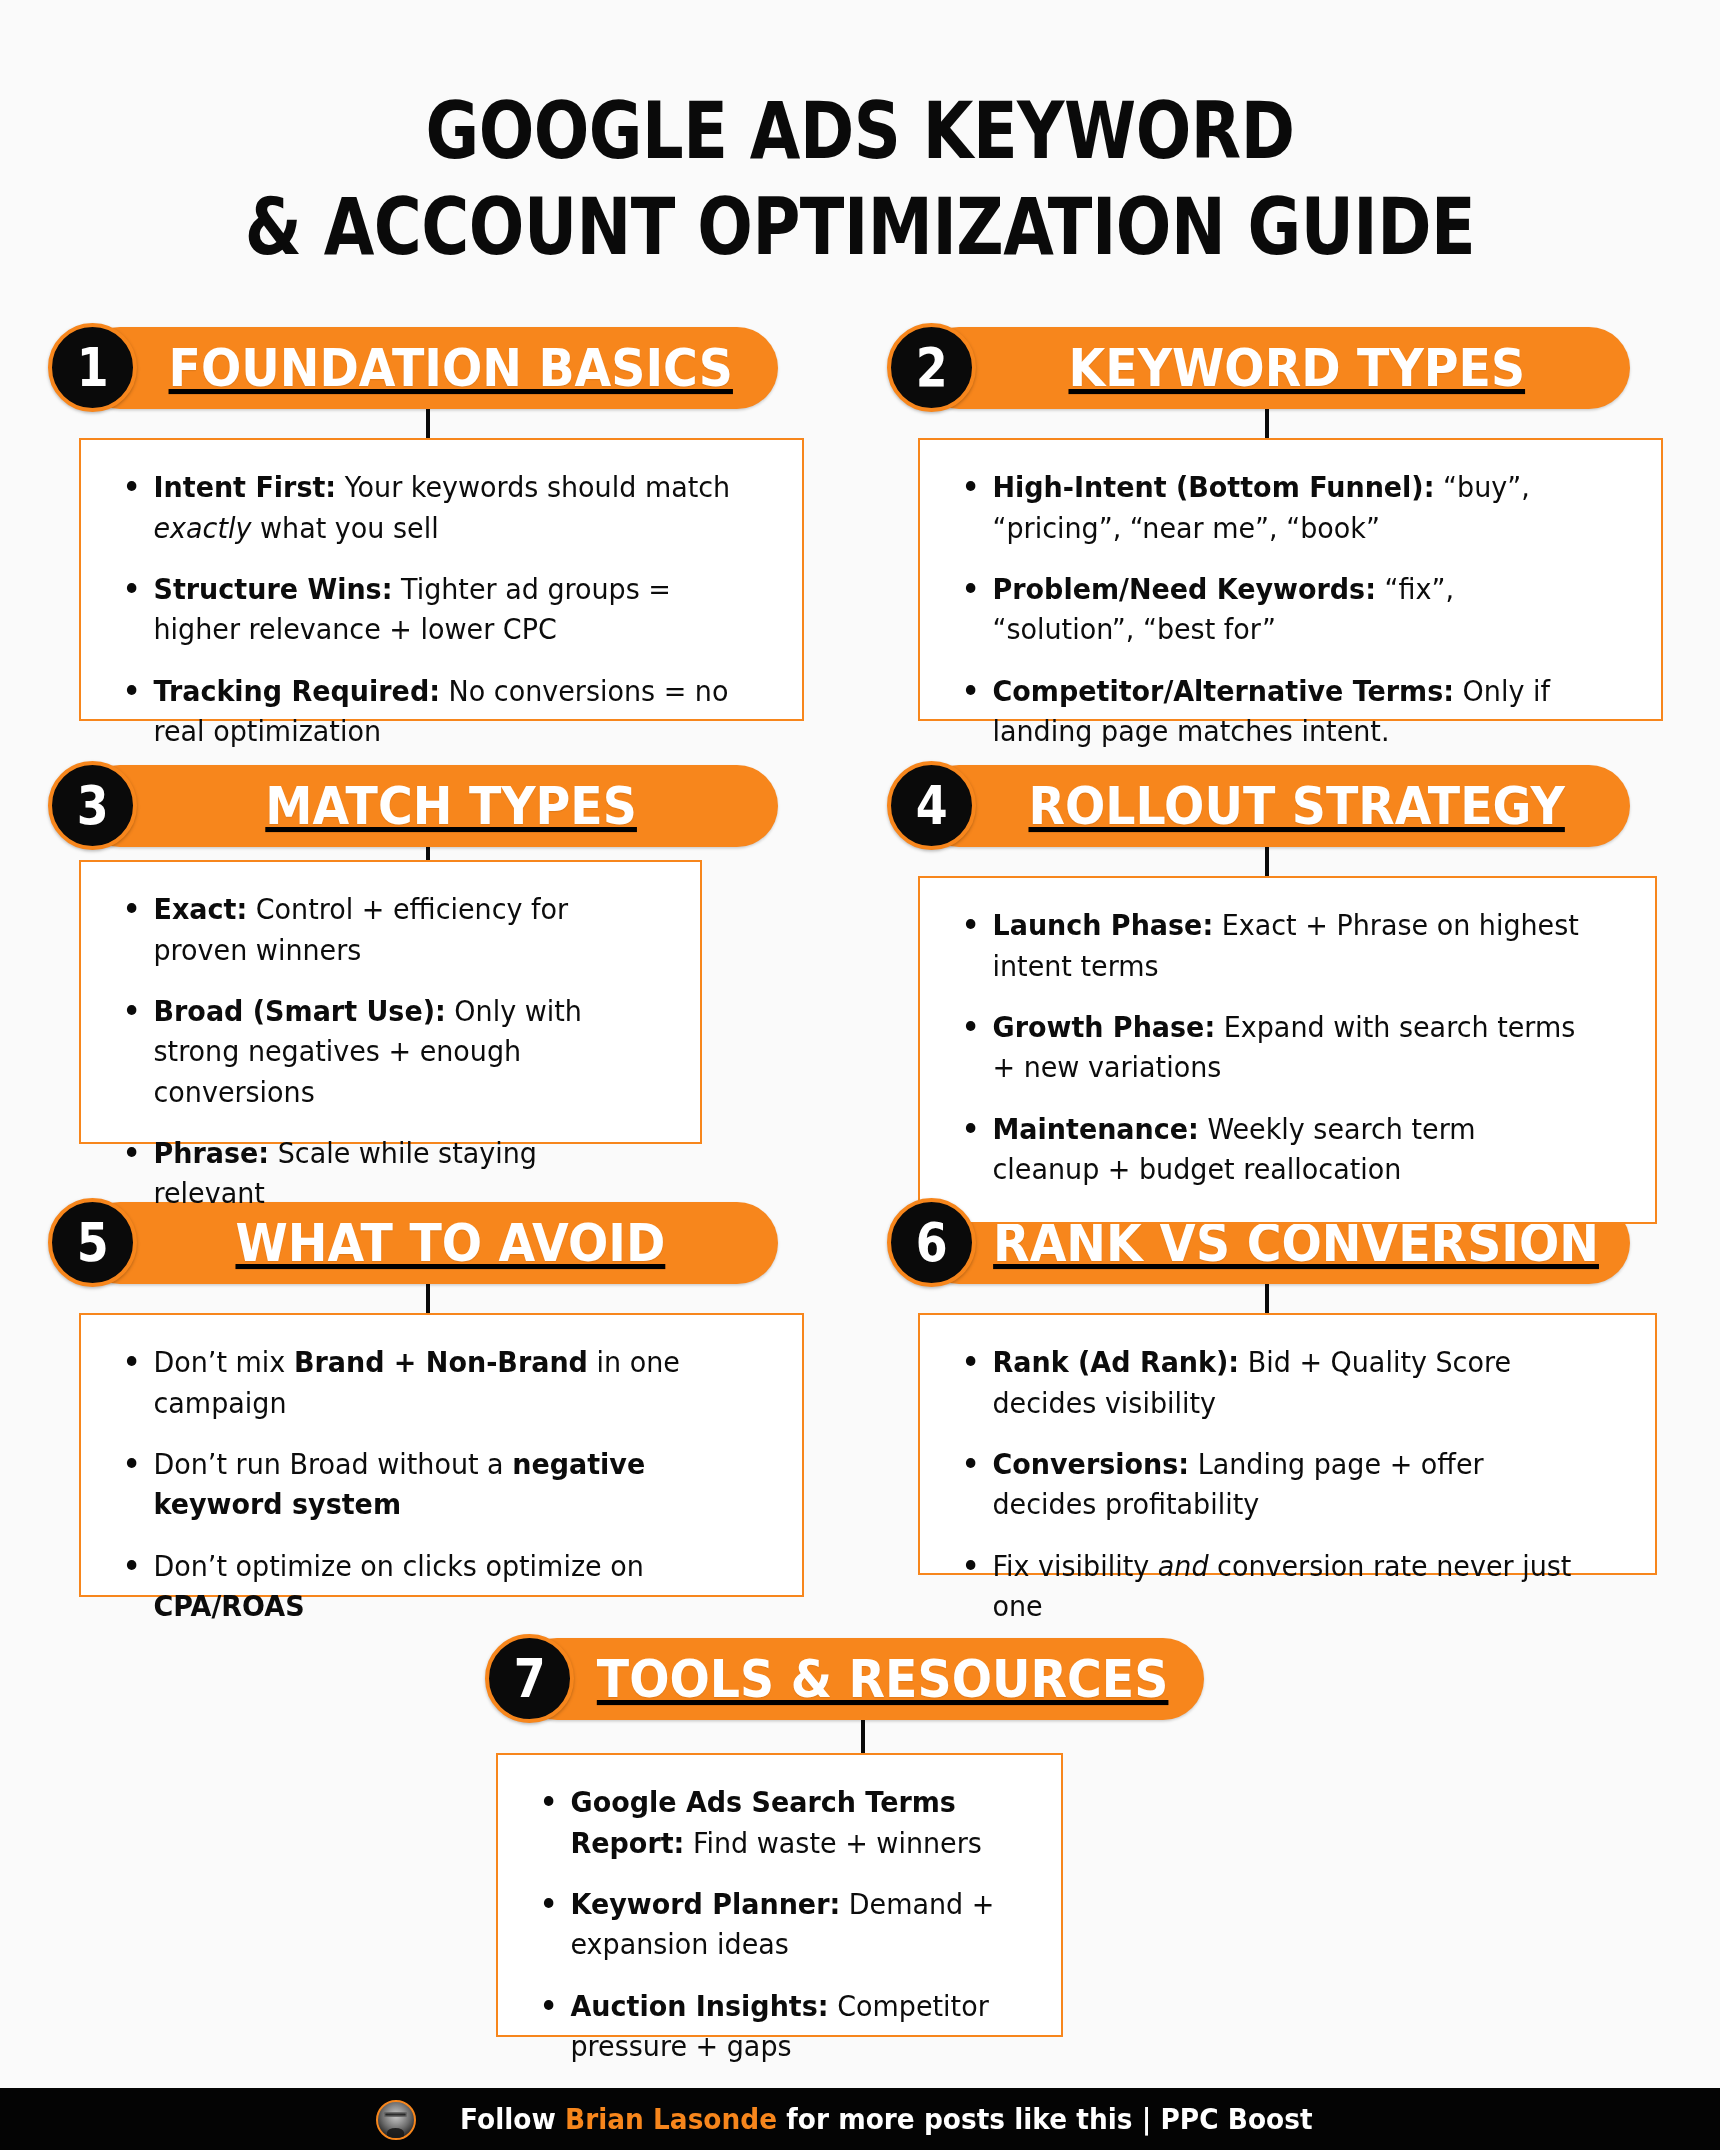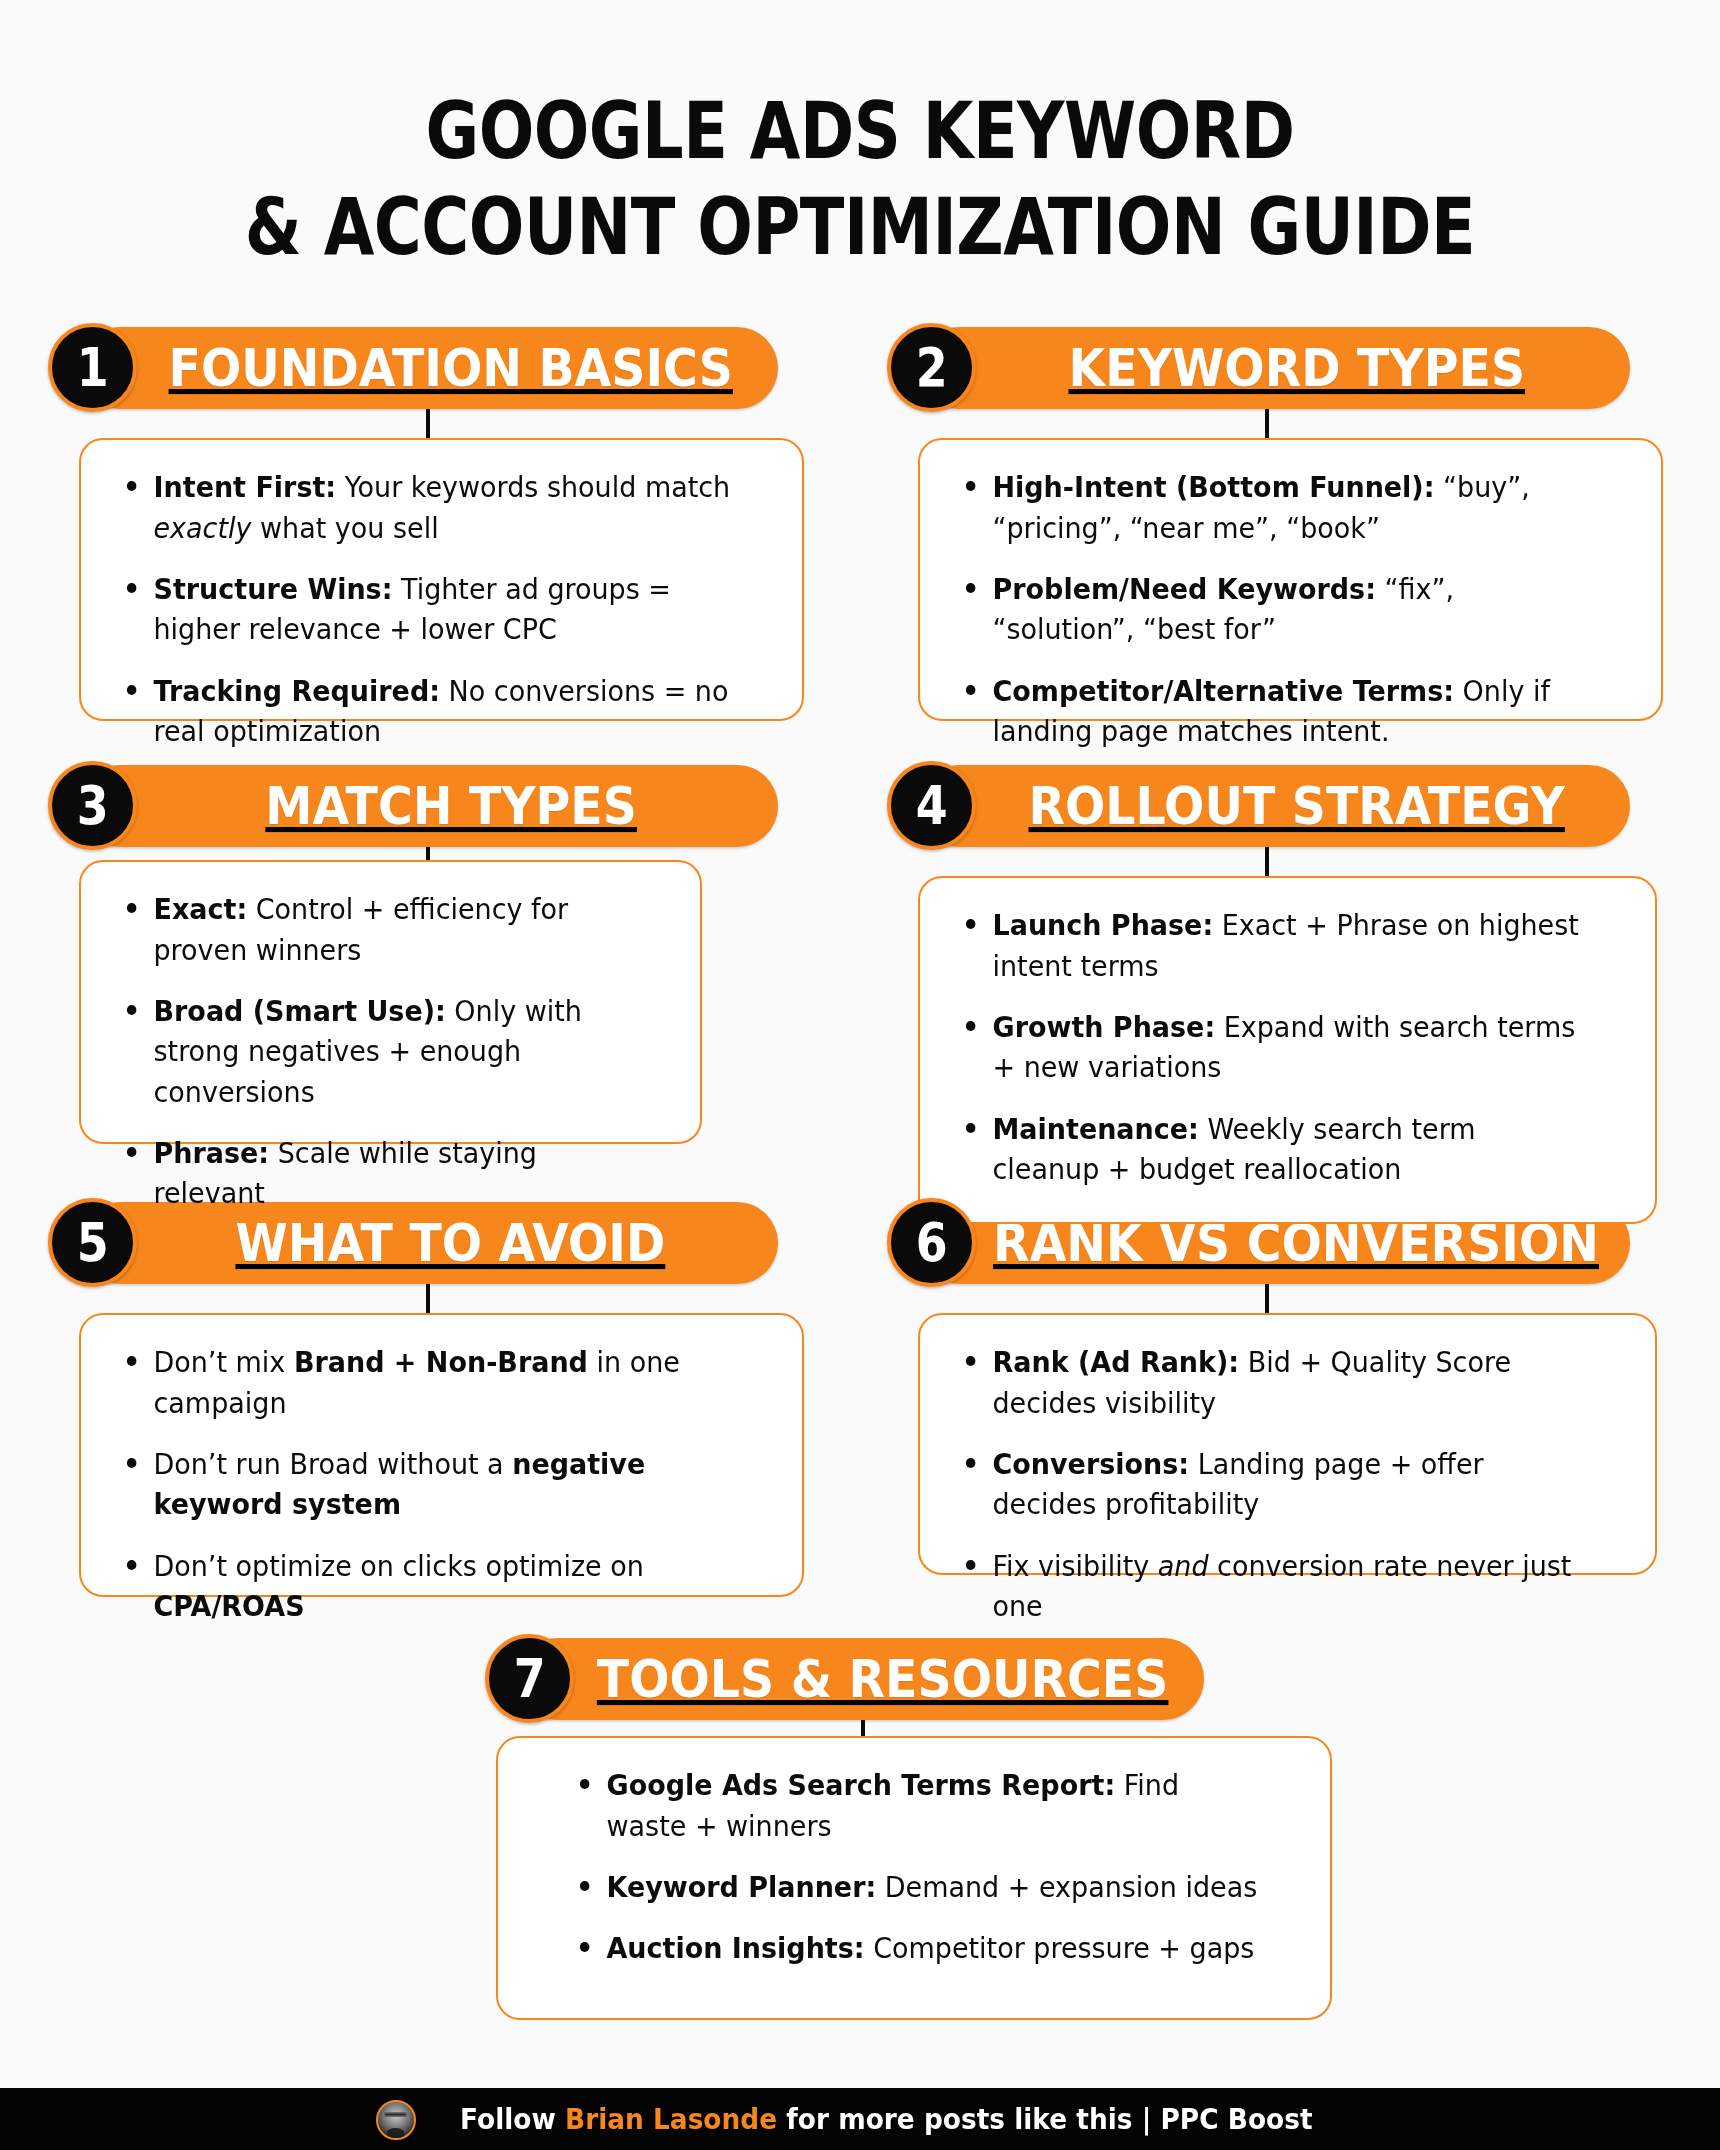--- a/index.html
+++ b/index.html
@@ -93,21 +93,21 @@
     position:absolute;
     width:4.1px;
     background:#0A0A0A;
     z-index:1;
   }
 
   .card {
     position:absolute;
     background:#FFFFFF;
     border:2.8px solid #F7861C;
-    border-radius:24px;
+    border-radius:0;
     z-index:2;
   }
   .bullets {
     list-style:none;
     padding:28.4px 34px 23px 44px;
   }
   .bullets li {
     position:relative;
     font-size:28.4px;
     line-height:1.42;
@@ -309,21 +309,21 @@
   <div class="section" id="sec7" style="left:485px; top:1638px; width:771px;">
     <div class="pill-row">
       <div class="pill" style="width:688px;">
         <span class="pill-title">TOOLS &amp; RESOURCES</span>
       </div>
       <div class="badge">
         <span class="badge-num">7</span>
       </div>
     </div>
     <div class="connector" style="left:376px; top:82px; height:35px;"></div>
-    <div class="card" style="left:11px; top:98px; width:836px; height:284px;padding-left:36px;">
+    <div class="card" style="left:11px; top:115px; width:567px; height:284px;">
       <ul class="bullets">
         <li><b>Google Ads Search Terms Report:</b><span> Find waste + winners</span></li>
         <li><b>Keyword Planner:</b><span> Demand + expansion ideas</span></li>
         <li><b>Auction Insights:</b><span> Competitor pressure + gaps</span></li>
       </ul>
     </div>
   </div>
 
   <div class="footer">
     <div class="avatar"></div>

